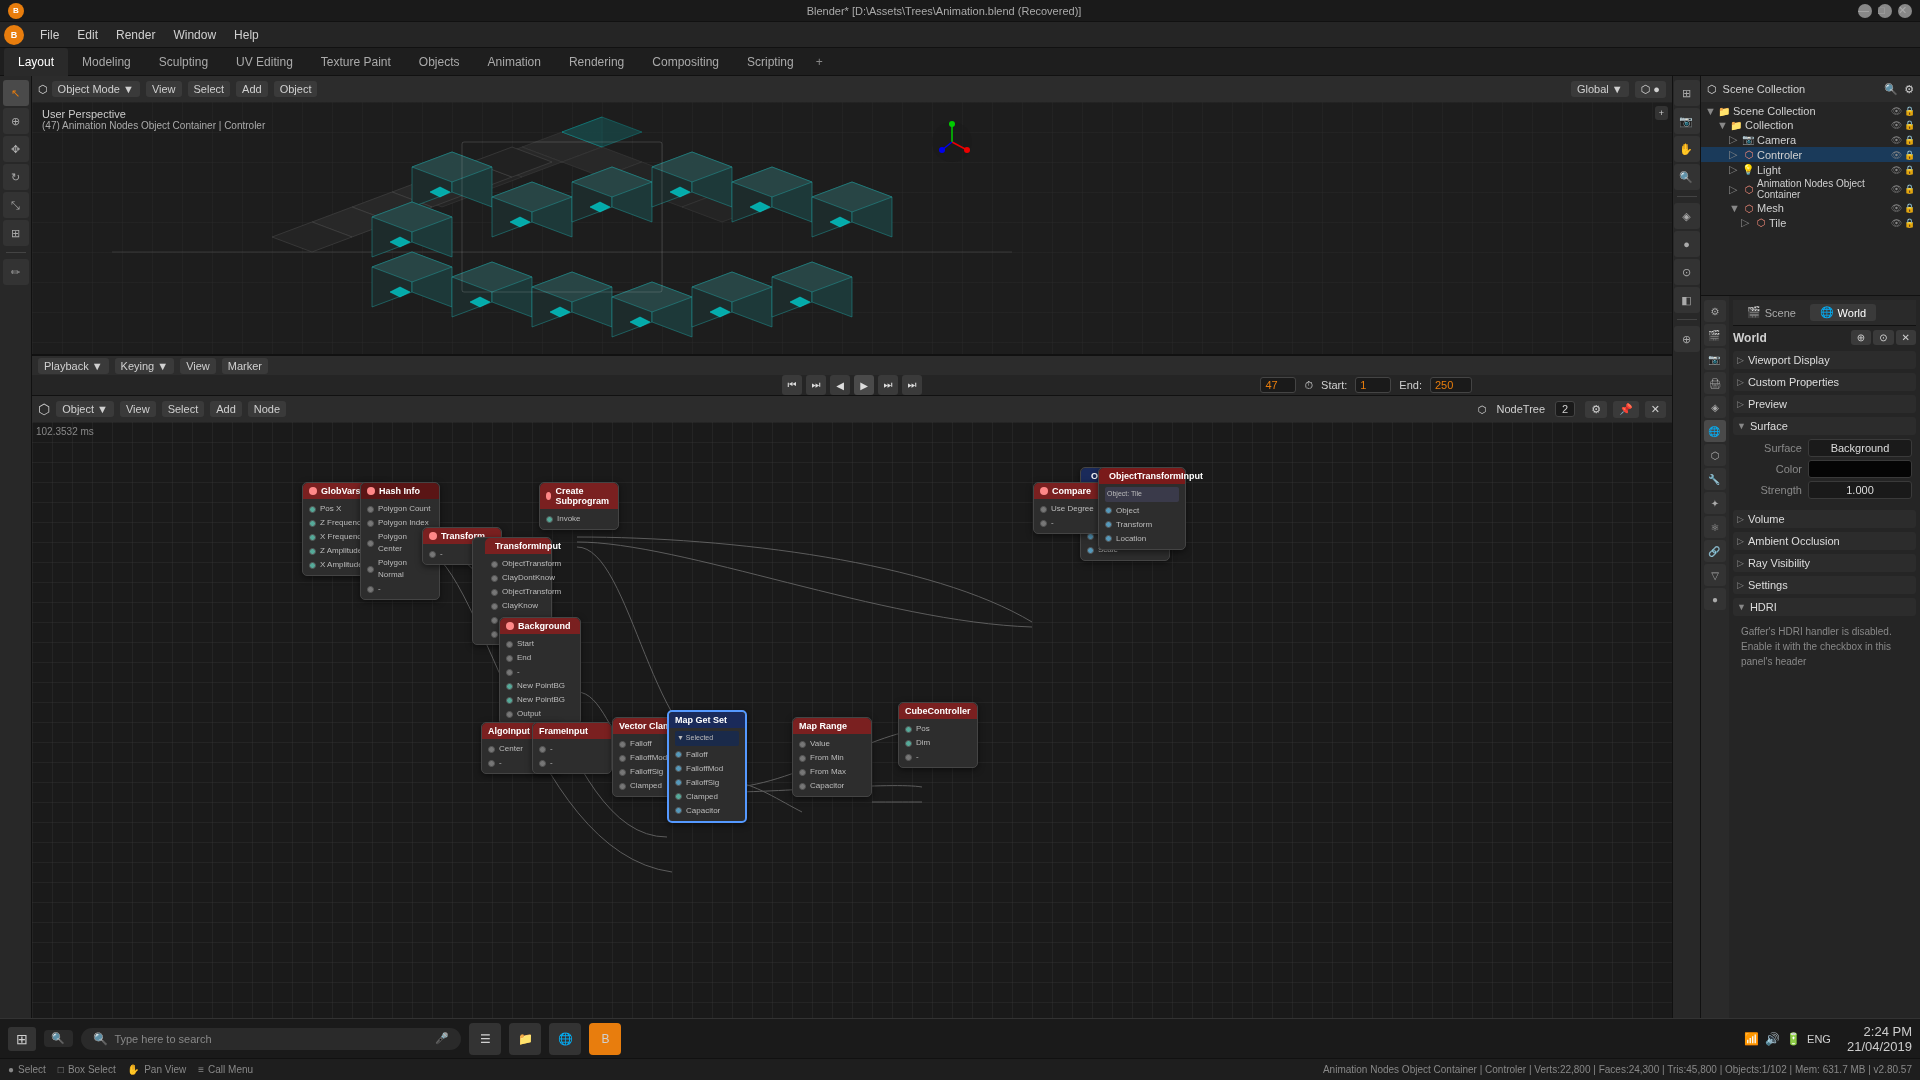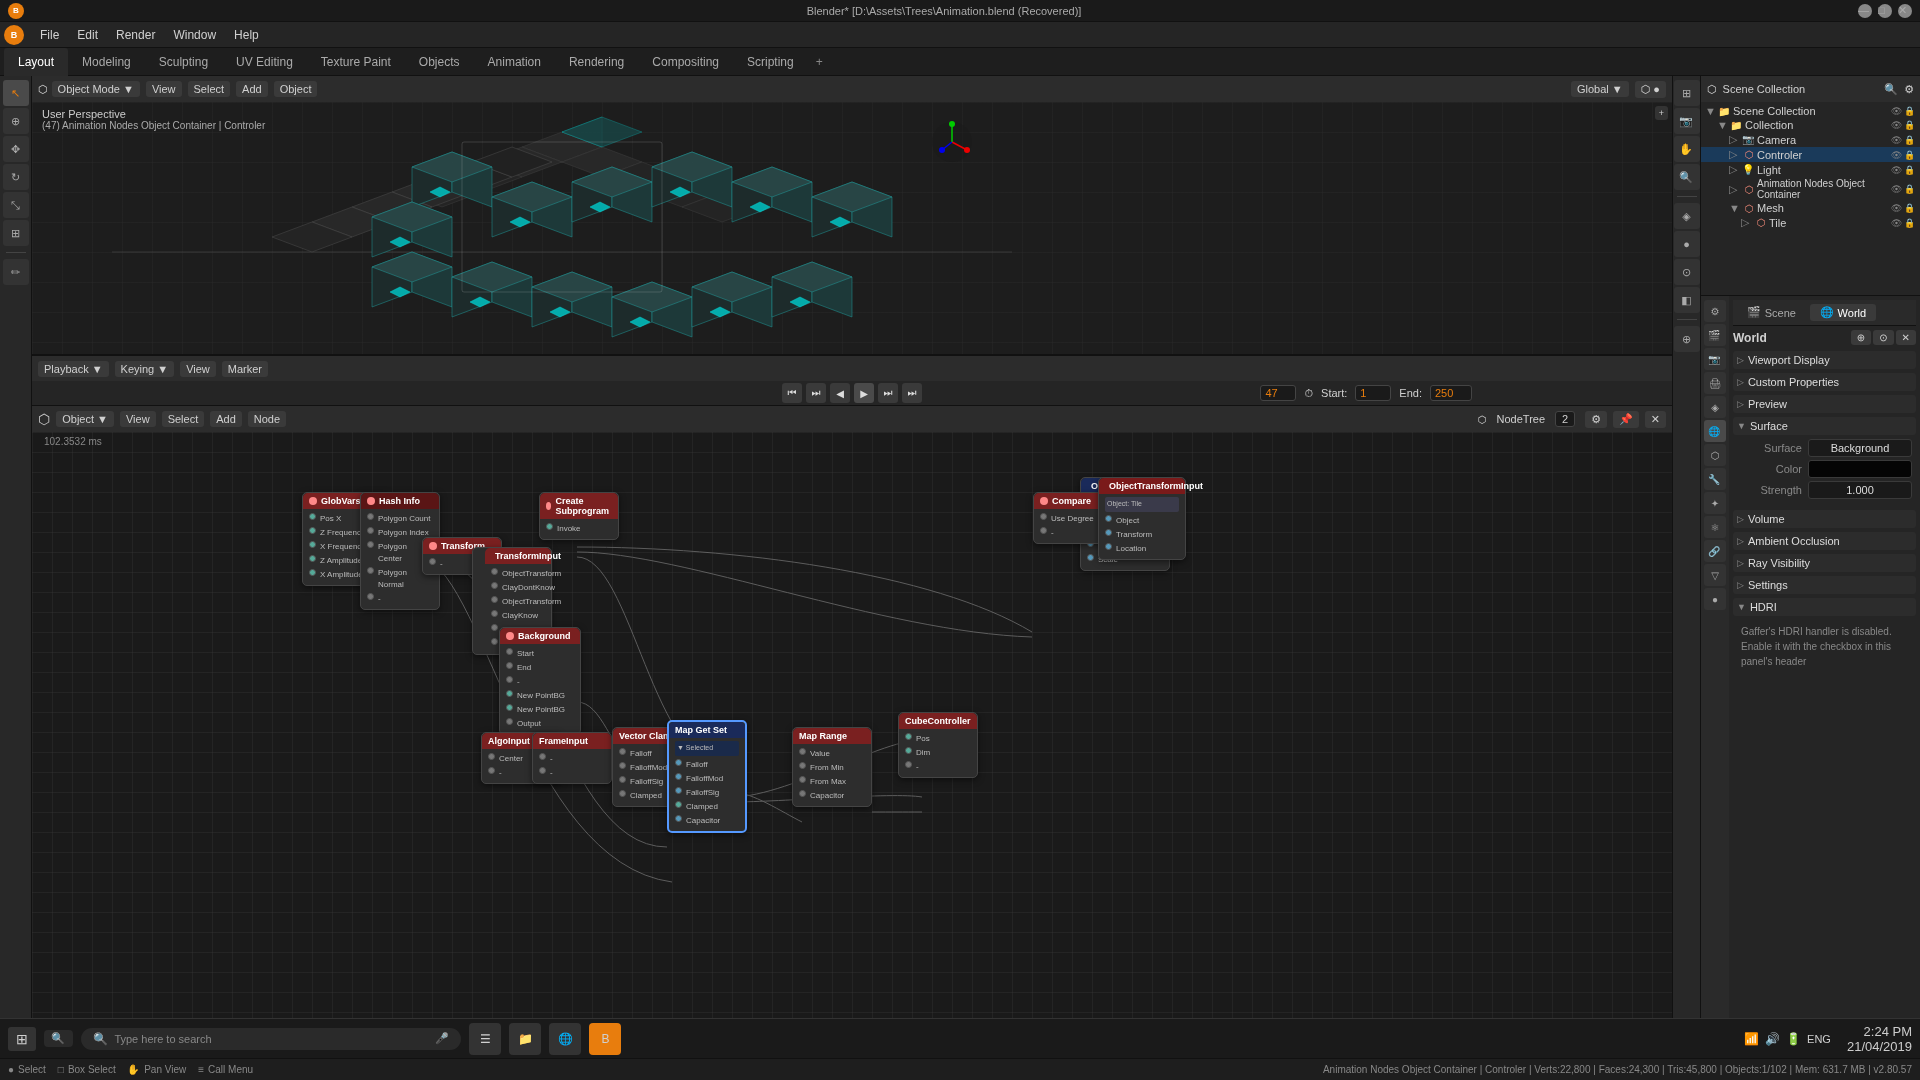--- a/index.html
+++ b/index.html
@@ -166,21 +166,21 @@
     }
     .viewport-label {
       position: absolute;
       top: 6px; left: 10px;
       font-size: 11px;
       color: #ccc;
     }
 
     
     #timeline-area {
-      height: 50px;
+      height: 40px;
       background: #252525;
       border-bottom: 1px solid #111;
       display: flex;
       flex-direction: column;
     }
     #timeline-header {
       height: 26px;
       background: #2c2c2c;
       display: flex;
       align-items: center;
@@ -247,21 +247,21 @@
     .node-grid {
       position: absolute;
       top: 0; left: 0; right: 0; bottom: 0;
       background-image:
         linear-gradient(rgba(60,60,60,0.3) 1px, transparent 1px),
         linear-gradient(90deg, rgba(60,60,60,0.3) 1px, transparent 1px);
       background-size: 20px 20px;
     }
     .perf-label {
       position: absolute;
-      top: 4px; left: 12px;
+      top: 4px; left: 4px;
       font-size: 10px;
       color: #888;
     }
 
     
     .node {
       position: absolute;
       background: #2d2d2d;
       border-radius: 5px;
       border: 1px solid #444;
@@ -282,21 +282,21 @@
       background: #fff;
     }
     .node-body {
       padding: 3px 6px;
       font-size: 8px;
       color: #bbb;
       line-height: 1.5;
     }
     .node-row {
       display: flex;
-      align-items: flex-start;
+      align-items: center;
       gap: 4px;
       padding: 1px 0;
     }
     .node-socket {
       width: 7px; height: 7px;
       border-radius: 50%;
       background: #888;
       border: 1px solid #555;
       flex-shrink: 0;
     }

